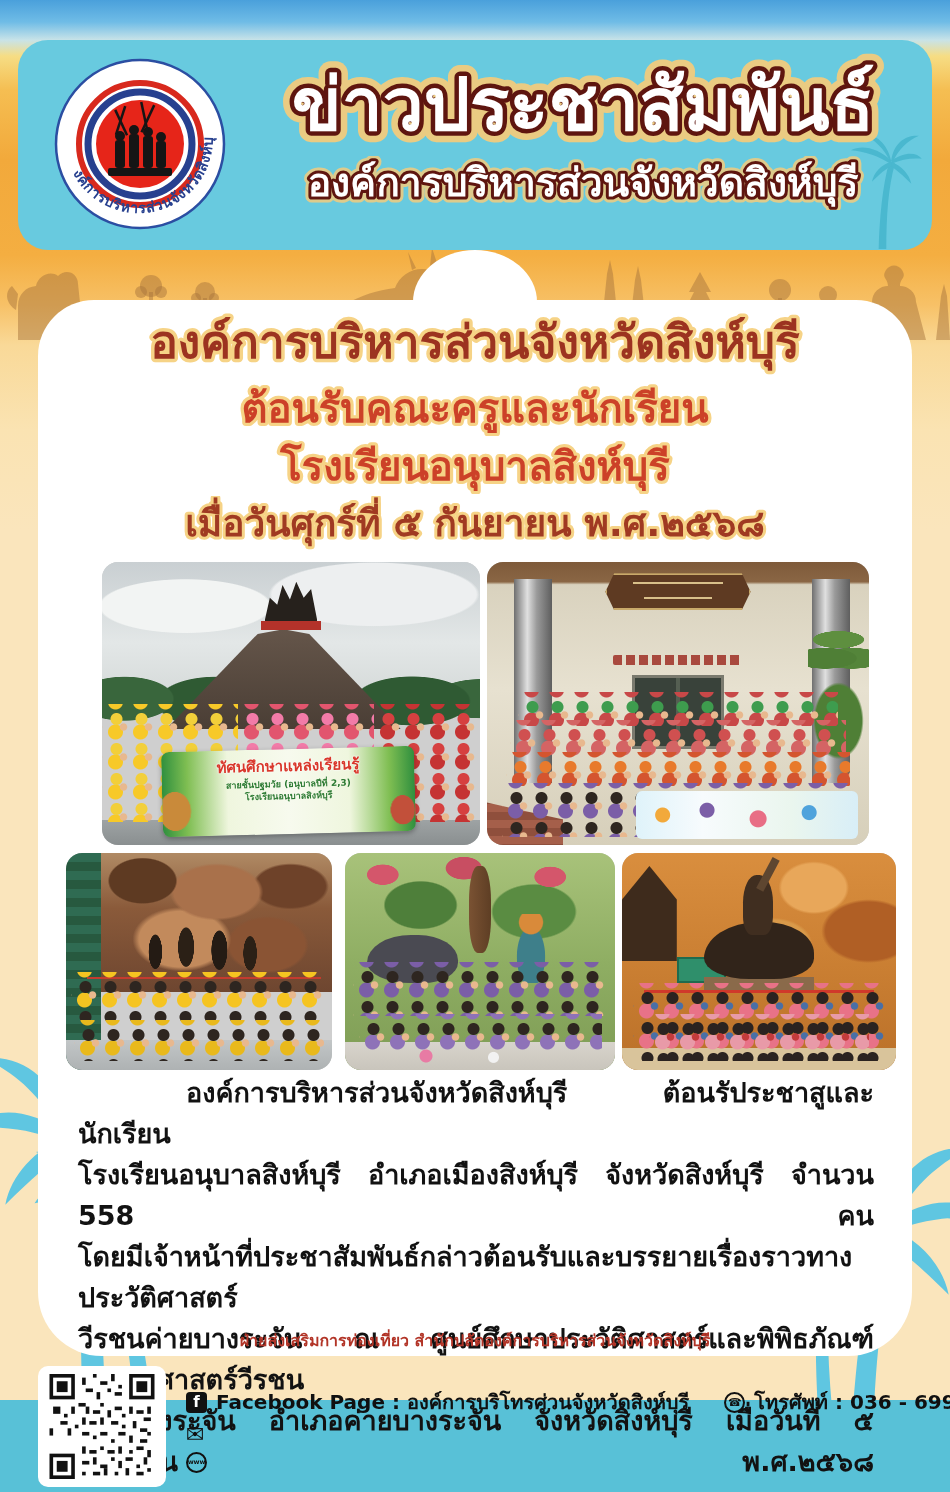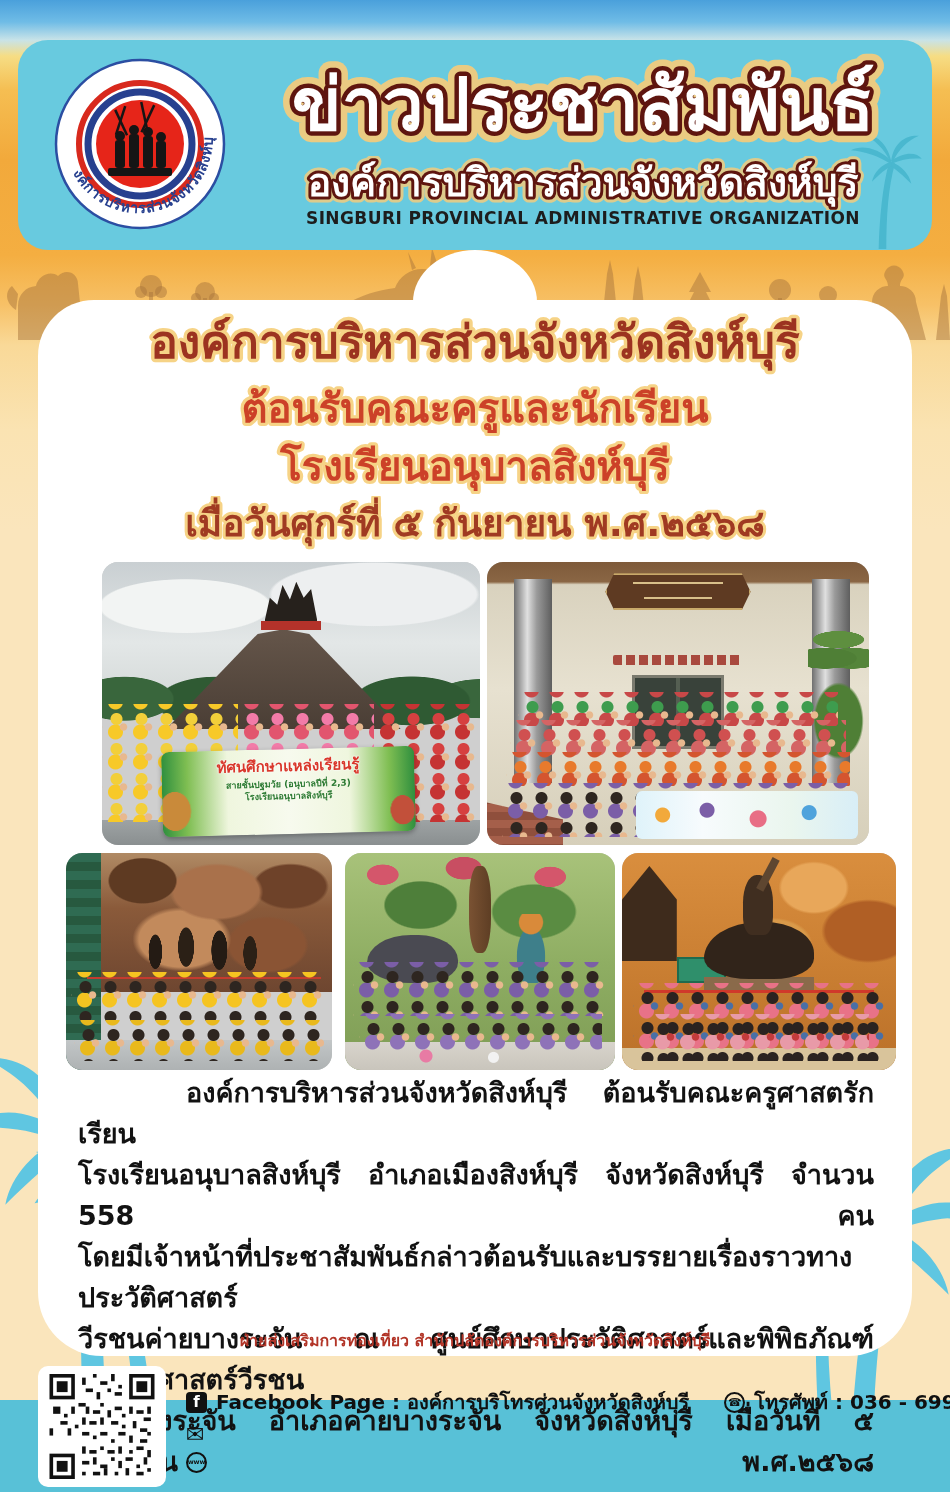--- a/index.html
+++ b/index.html
@@ -315,21 +315,20 @@
 
     <div class="header-titles">
       <svg width="698" height="112" style="position:absolute;left:0;top:8px">
         <text x="349" y="82" class="svgt hm-glow">ข่าวประชาสัมพันธ์</text>
         <text x="349" y="82" class="svgt hm-main">ข่าวประชาสัมพันธ์</text>
       </svg>
       <svg width="698" height="54" style="position:absolute;left:0;top:116px">
         <text x="349" y="40" class="svgt hs-glow">องค์การบริหารส่วนจังหวัดสิงห์บุรี</text>
         <text x="349" y="40" class="svgt hs-main">องค์การบริหารส่วนจังหวัดสิงห์บุรี</text>
       </svg>
-      <div class="header-en">SINGBURI PROVINCIAL ADMINISTRATIVE ORGANIZATION</div>
     </div>
   </header>
 
   <main class="content-panel">
     <div class="dome"></div>
 
     <svg class="hl hl-t1">
       <text x="437" y="48" class="svgt t-maroon">องค์การบริหารส่วนจังหวัดสิงห์บุรี</text>
     </svg>
     <svg class="hl hl-t2">
@@ -404,21 +403,21 @@
       <div class="layer p5-buff"></div>
       <div class="layer p5-rider"></div>
       <div class="layer p5-axe"></div>
       <div class="layer p5-rope"></div>
       <div class="layer p5-floor"></div>
       <div class="dots p5-k1"></div>
       <div class="dots p5-k2"></div>
     </figure>
 
     <section class="body-text">
-      <p class="body-line first">องค์การบริหารส่วนจังหวัดสิงห์บุรี ต้อนรับคณะครูศาสตรักเรียน</p>
+      <p class="body-line first">องค์การบริหารส่วนจังหวัดสิงห์บุรี ต้อนรัประชาสูและนักเรียน</p>
       <p class="body-line">โรงเรียนอนุบาลสิงห์บุรี อำเภอเมืองสิงห์บุรี จังหวัดสิงห์บุรี จำนวน 558 คน</p>
       <p class="body-line">โดยมีเจ้าหน้าที่ประชาสัมพันธ์กล่าวต้อนรับและบรรยายเรื่องราวทางประวัติศาสตร์</p>
       <p class="body-line">วีรชนค่ายบางระจัน ณ ศูนย์ศึกษาประวัติศาสตร์และพิพิธภัณฑ์ประวัติศาสตร์วีรชน</p>
       <p class="body-line">ค่ายบางระจัน อำเภอค่ายบางระจัน จังหวัดสิงห์บุรี เมื่อวันที่ ๕ กันยายน พ.ศ.๒๕๖๘</p>
       <p class="body-line last">เวลา ๐๙.๓๐ - ๑๐.๓๐ น.</p>
     </section>
 
     <div class="dept-line">ฝ่ายส่งเสริมการท่องเที่ยว สำนักปลัดองค์การบริหารส่วนจังหวัดสิงห์บุรี</div>
   </main>
 

